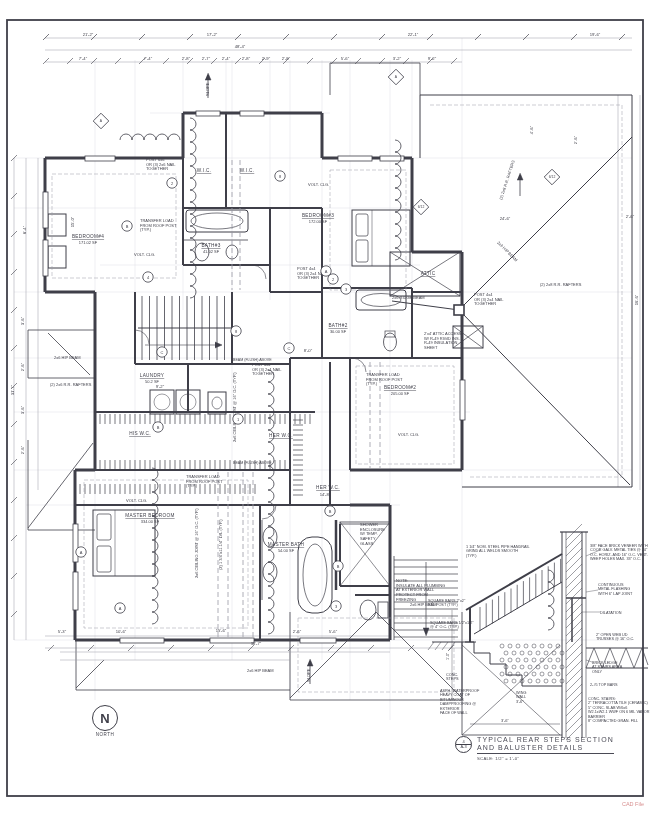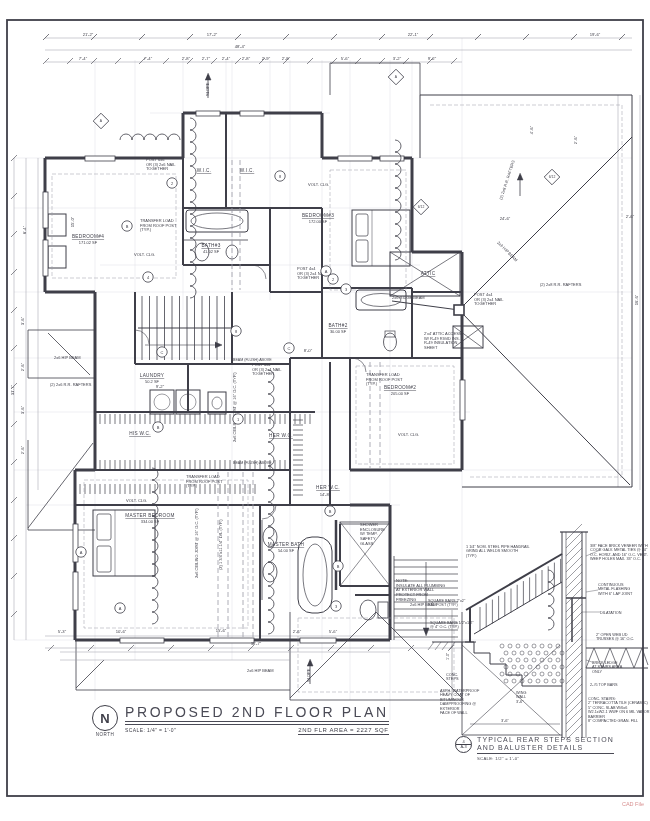--- a/index.html
+++ b/index.html
@@ -718,28 +718,20 @@
         <rect x="546.5" y="171.5" width="11" height="11" stroke="#3f3f49" stroke-width="0.8" fill="#ffffff" transform="rotate(45 552 177)"></rect>
         <text x="552" y="178.3" font-size="3.4" text-anchor="middle" fill="#3f3f49"><tspan x="552" dy="0">6/12</tspan></text>
       </g>
   </svg>
 
   <div id="title-block" class="overlay">
     <div class="north-wrap">
       <div class="north-circle">N</div>
       <div class="north-label">NORTH</div>
     </div>
-    <div class="tb-main">
-      <div class="tb-title">PROPOSED 2ND FLOOR PLAN</div>
-      <div class="tb-rule"></div>
-      <div class="tb-row">
-        <div class="tb-scale">SCALE: 1/4" = 1'-0"</div>
-        <div class="tb-area">2ND FLR AREA = 2227 SQF</div>
-      </div>
-    </div>
   </div>
 
   <div id="detail-title" class="overlay">
     <div class="bubble">
       <span>4</span>
       <span class="bline"></span>
       <span>A-3</span>
     </div>
     <div class="dt-main">
       <div class="dt-line">TYPICAL REAR STEPS SECTION</div>

